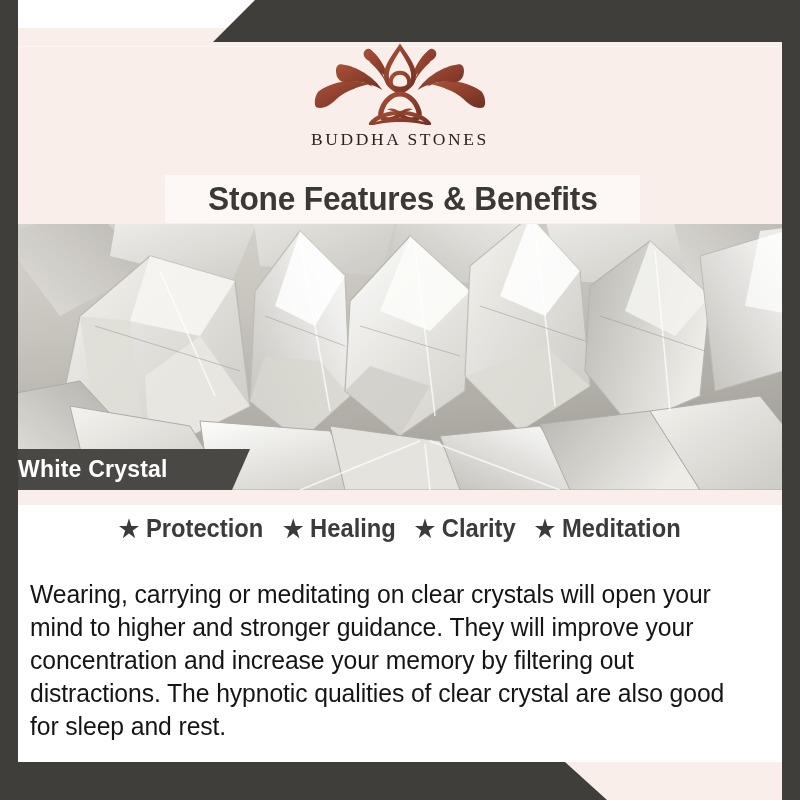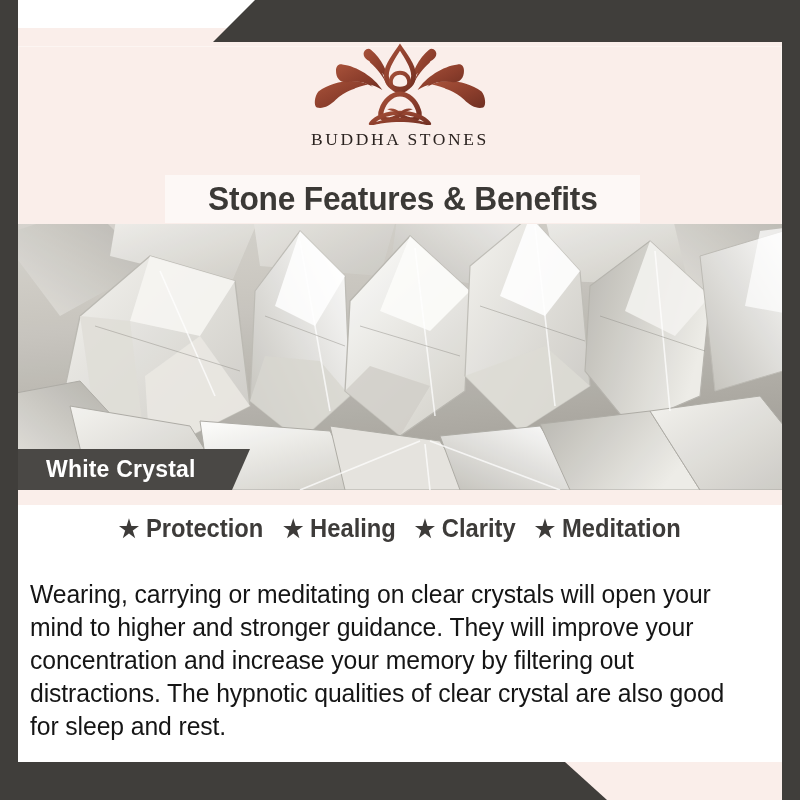--- a/index.html
+++ b/index.html
@@ -129,21 +129,20 @@
     width: 232px;
     height: 41px;
     background: #4a4845;
     z-index: 4;
     -webkit-clip-path: polygon(0 0, 232px 0, 214px 41px, 0 41px);
     clip-path: polygon(0 0, 232px 0, 214px 41px, 0 41px);
     display: flex;
     align-items: center;
   }
   .stone-name {
-    margin-left: 28px;
     color: #ffffff;
     font-family: "Liberation Sans", sans-serif;
     font-weight: 700;
     font-size: 23px;
     letter-spacing: 0.2px;
   }
 
   
   .body-area {
     position: absolute;

